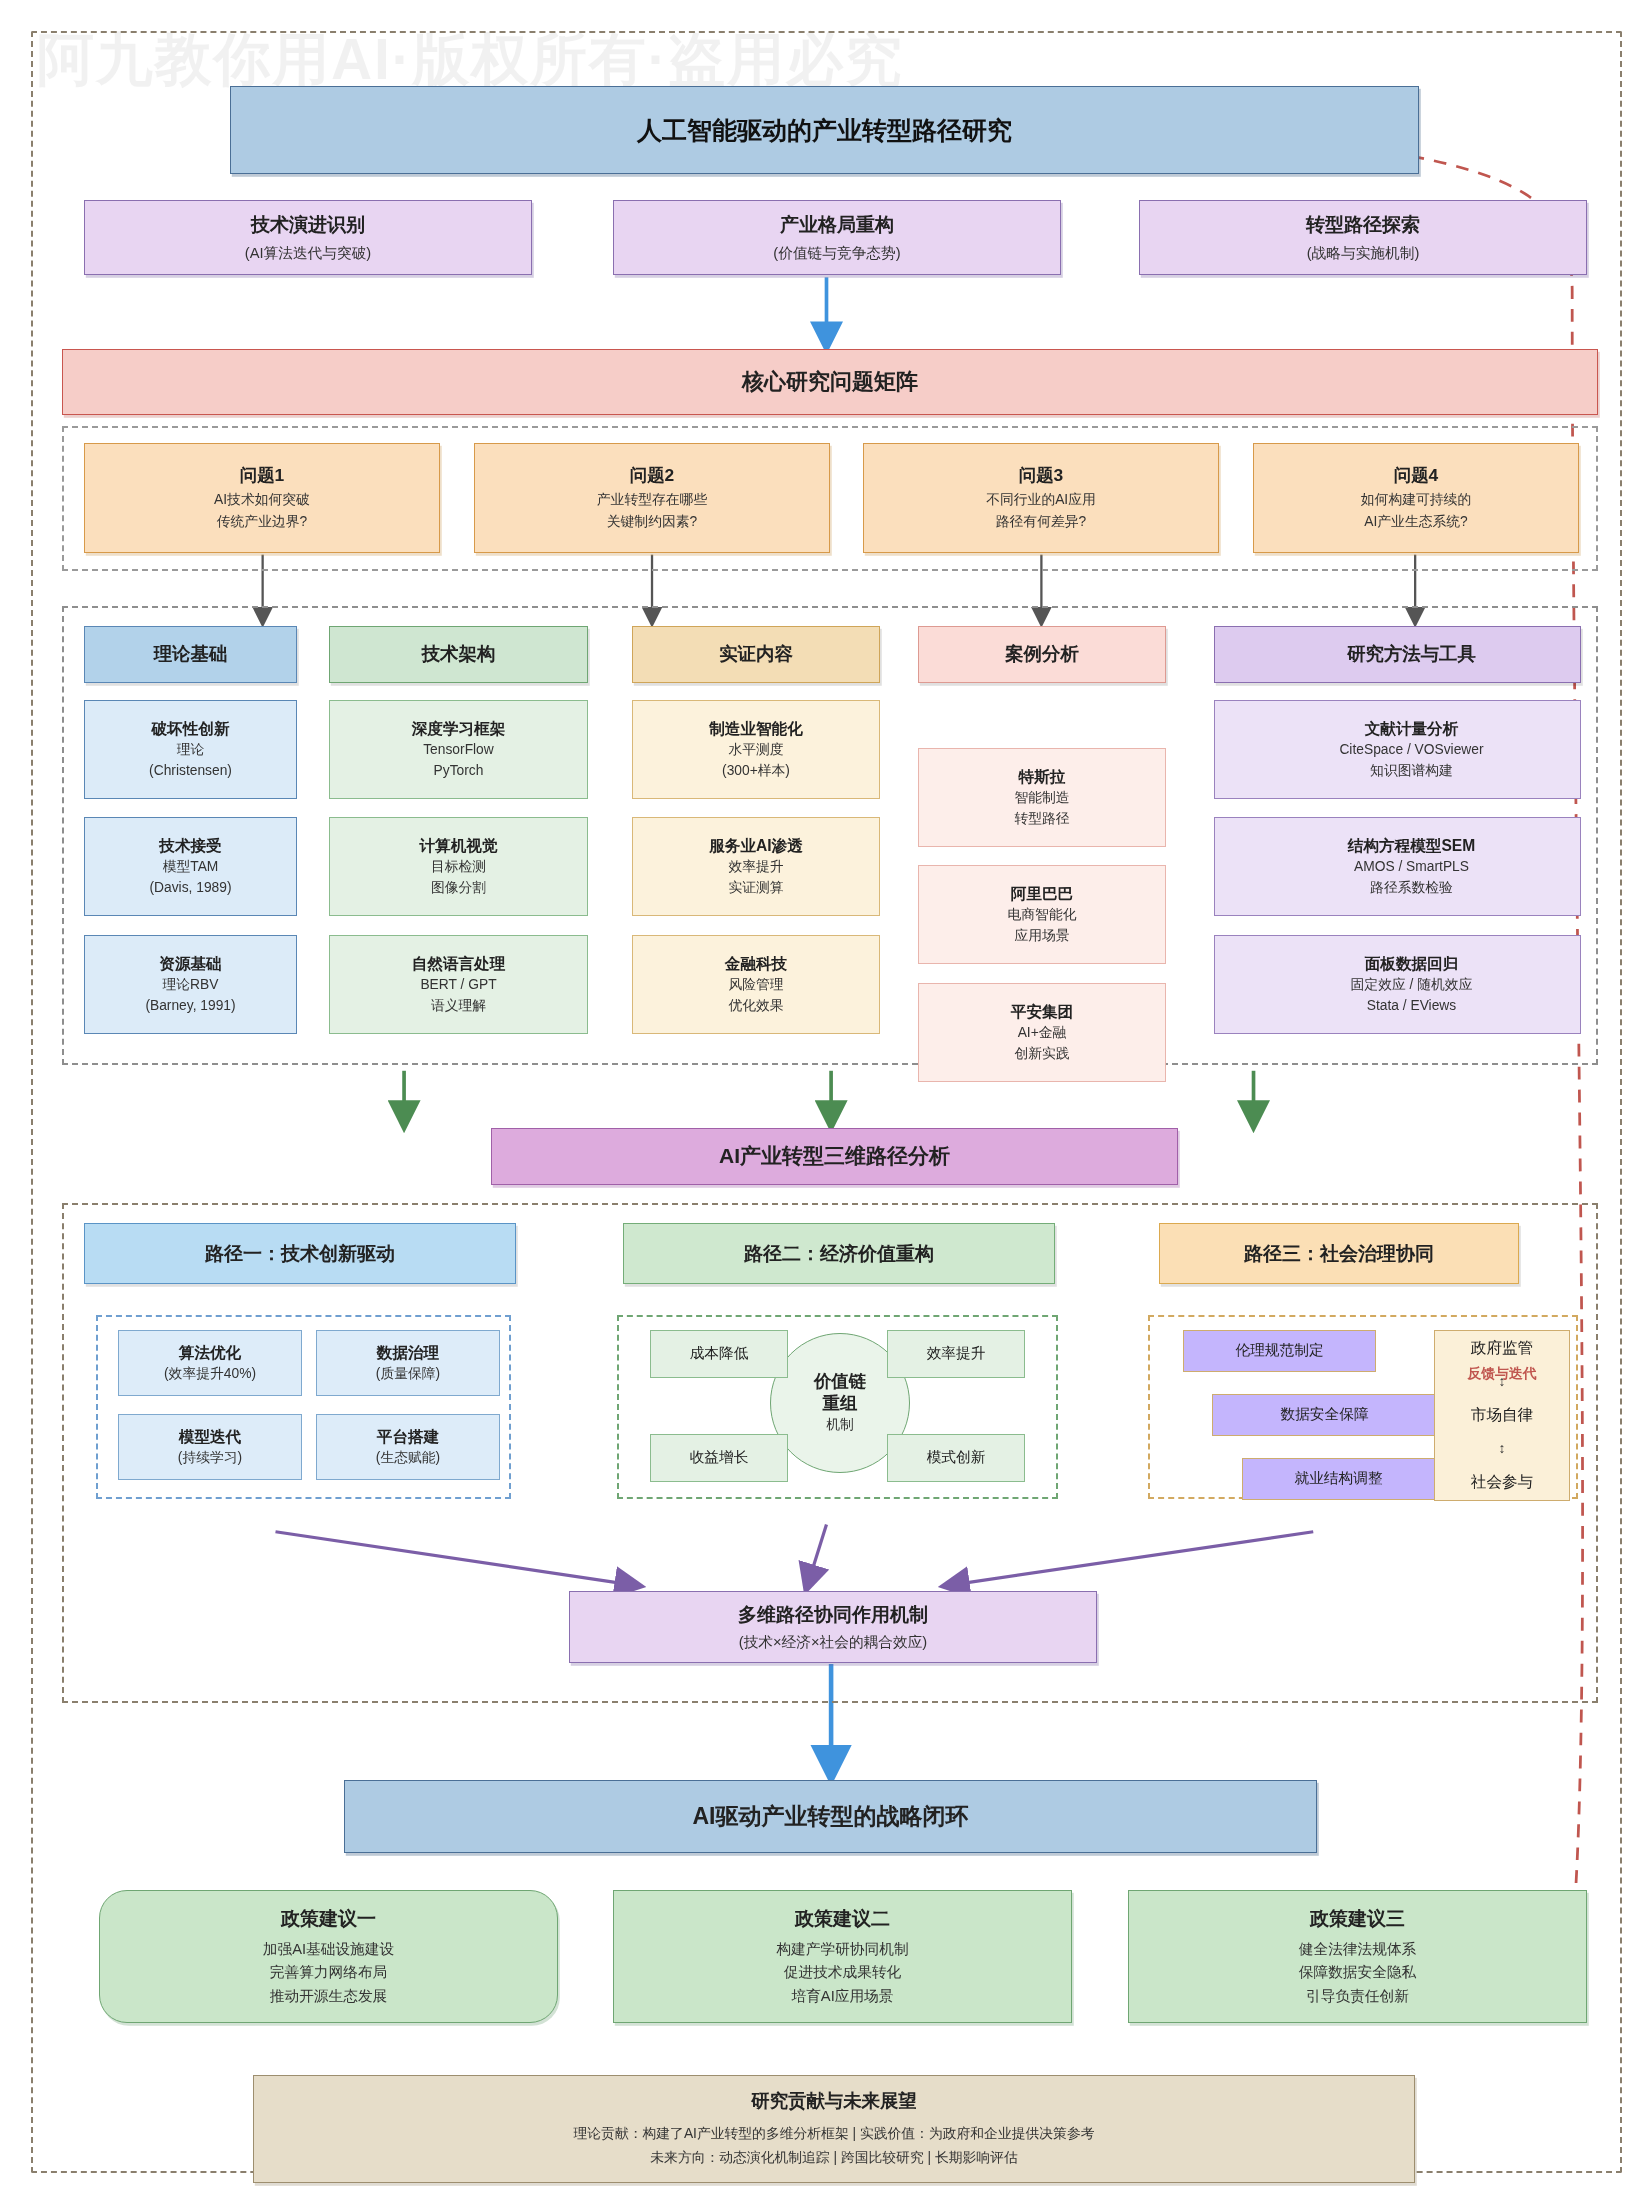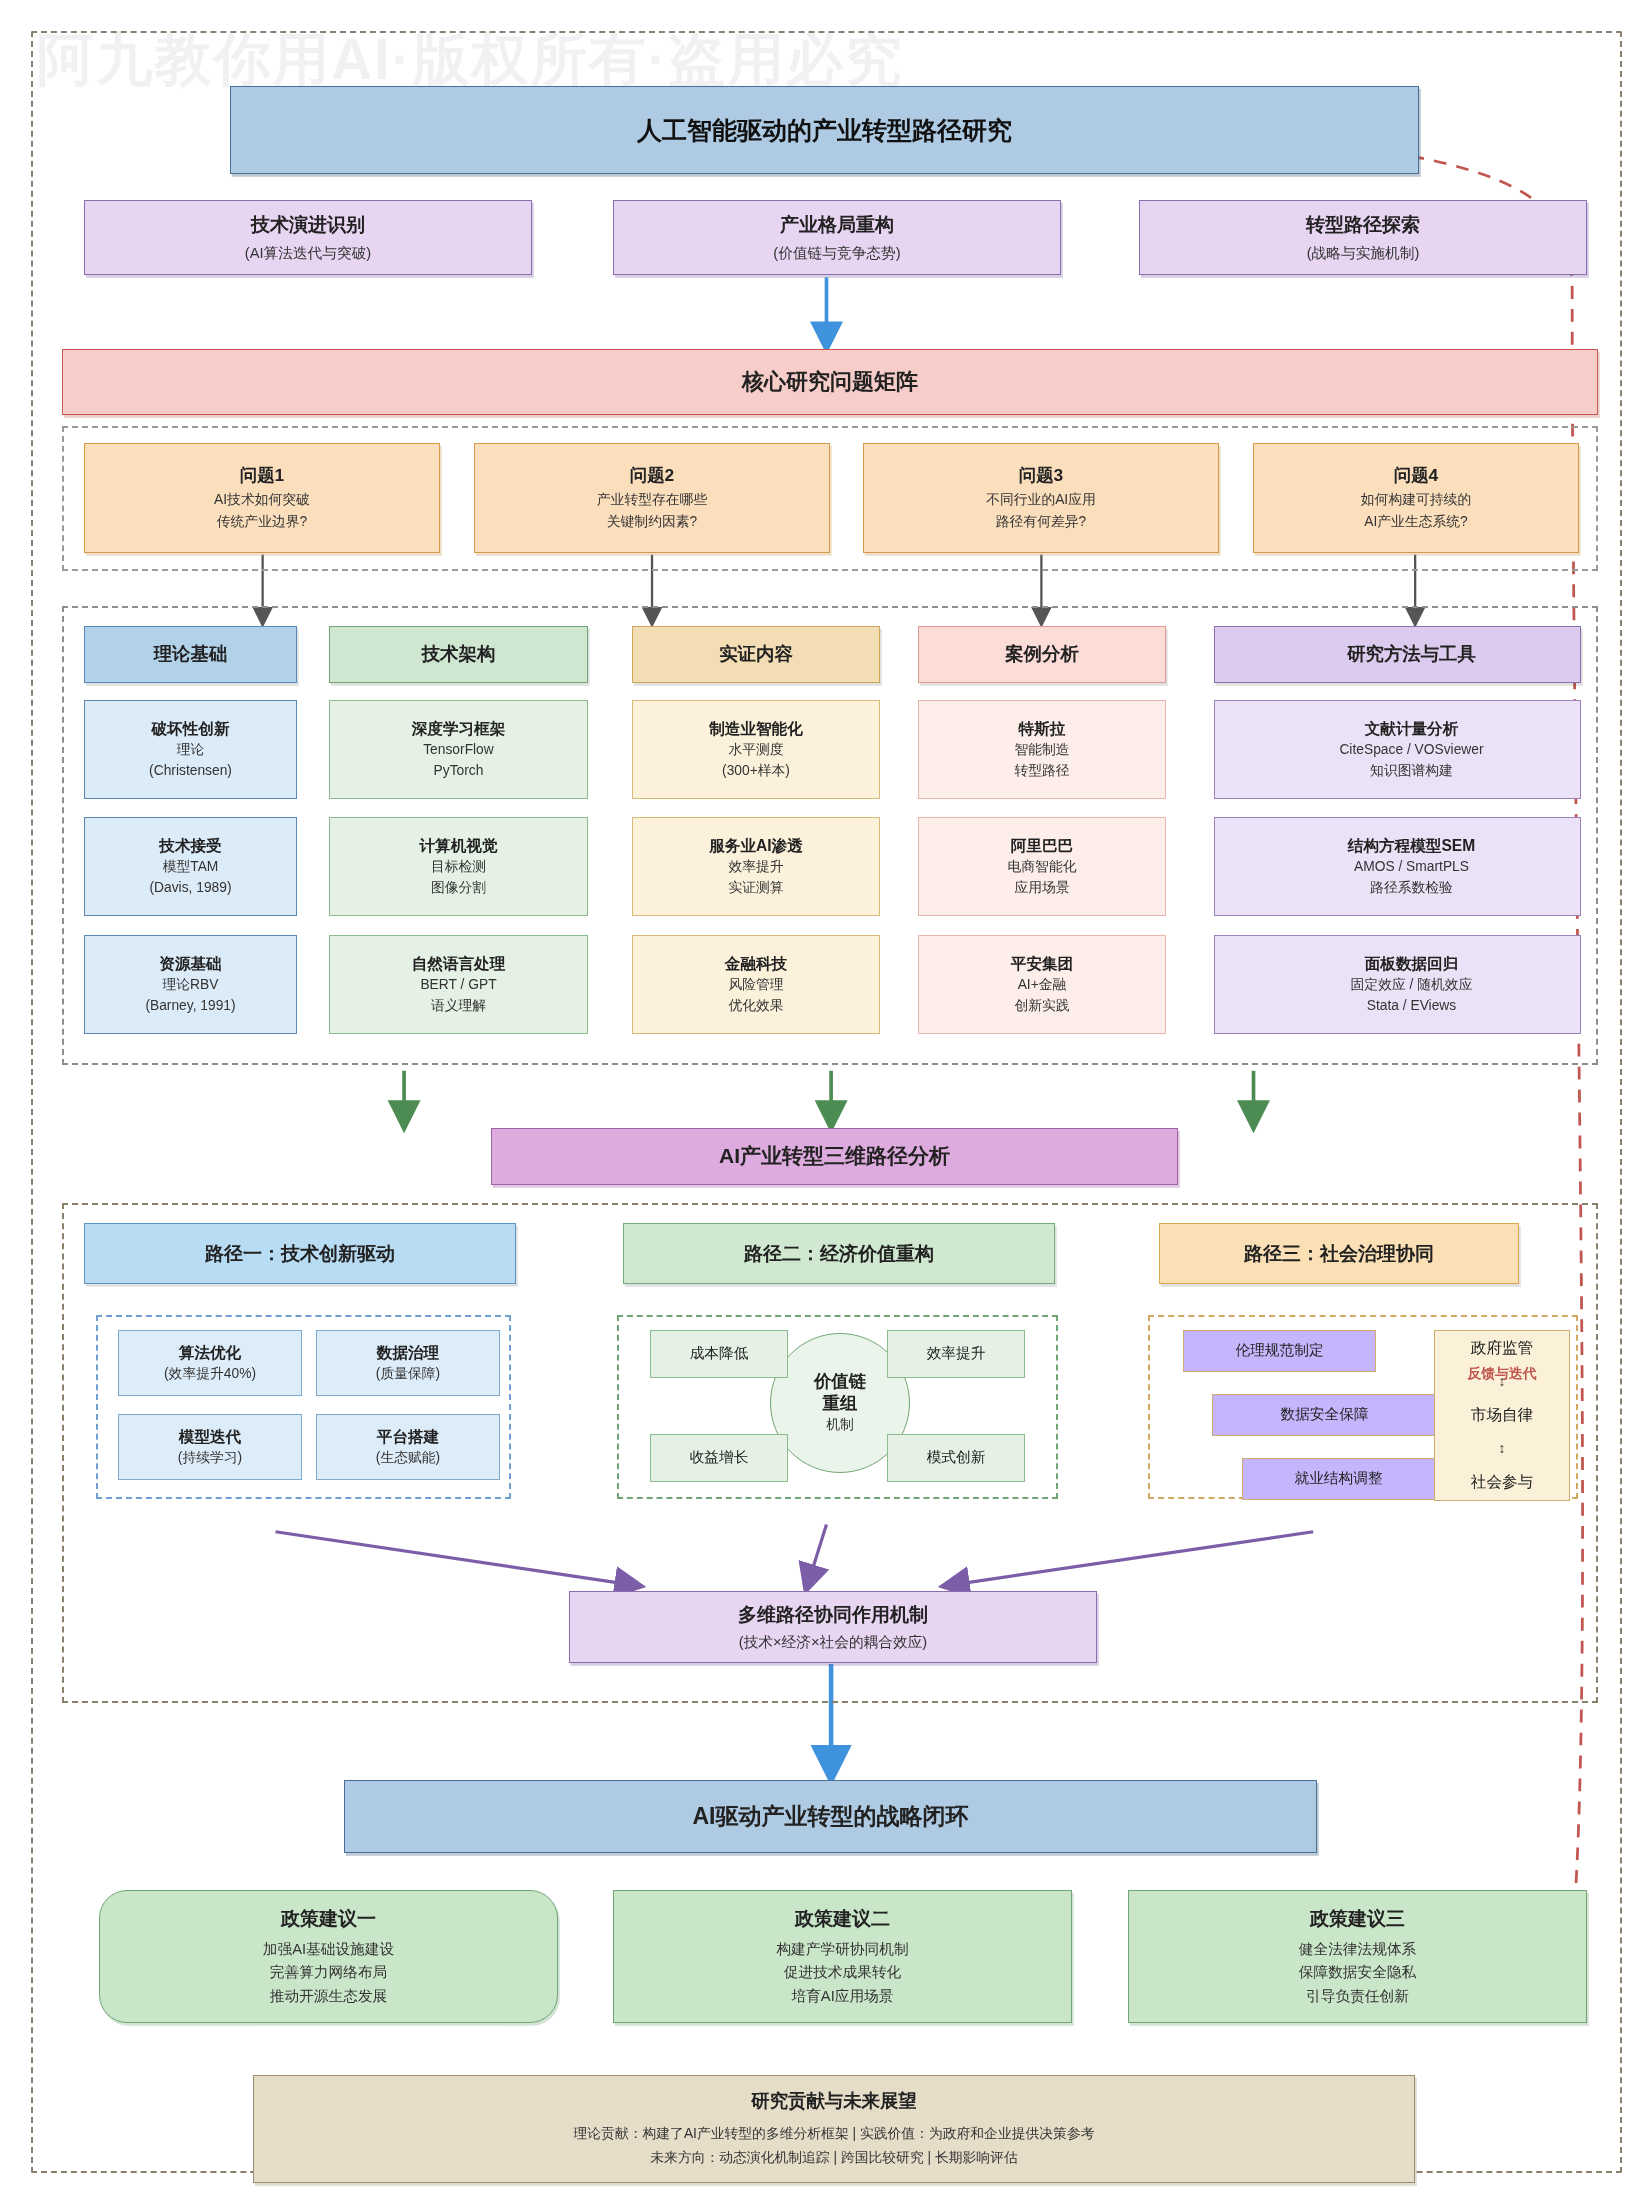--- a/index.html
+++ b/index.html
@@ -94,21 +94,21 @@
   .ch-red{background:#fbdcd7;border:1.8px solid #dd9a92;}
   .ch-purple{background:#ddcbef;border:1.8px solid #8a6fb0;}
 
   
   .cell{height:99px;}
   .cell .t{font-size:15.6px;}
   .cell .s{font-size:13.8px;line-height:1.5;}
   .cl-blue{background:#dcebf8;border:1.4px solid #5a87b5;}
   .cl-green{background:#e4f1e4;border:1.4px solid #8bbc8e;}
   .cl-orange{background:#fcf2dc;border:1.4px solid #d9b878;}
-  .cl-red{background:#fdeeea;border:1.4px solid #e9b5ad;}
+  .cl-red{background:#fdeeea;border:1.4px solid #e9b5ad;margin-top:48px;}
   .cl-purple{background:#ece2f7;border:1.4px solid #9a82be;}
 
   .col1{left:84px;width:213px;}
   .col2{left:329px;width:259px;}
   .col3{left:632px;width:248px;}
   .col4{left:918px;width:248px;}
   .col5{left:1214px;width:367px;padding-left:28px;}
 
   .row1{top:700px;}
   .row2{top:817px;}

